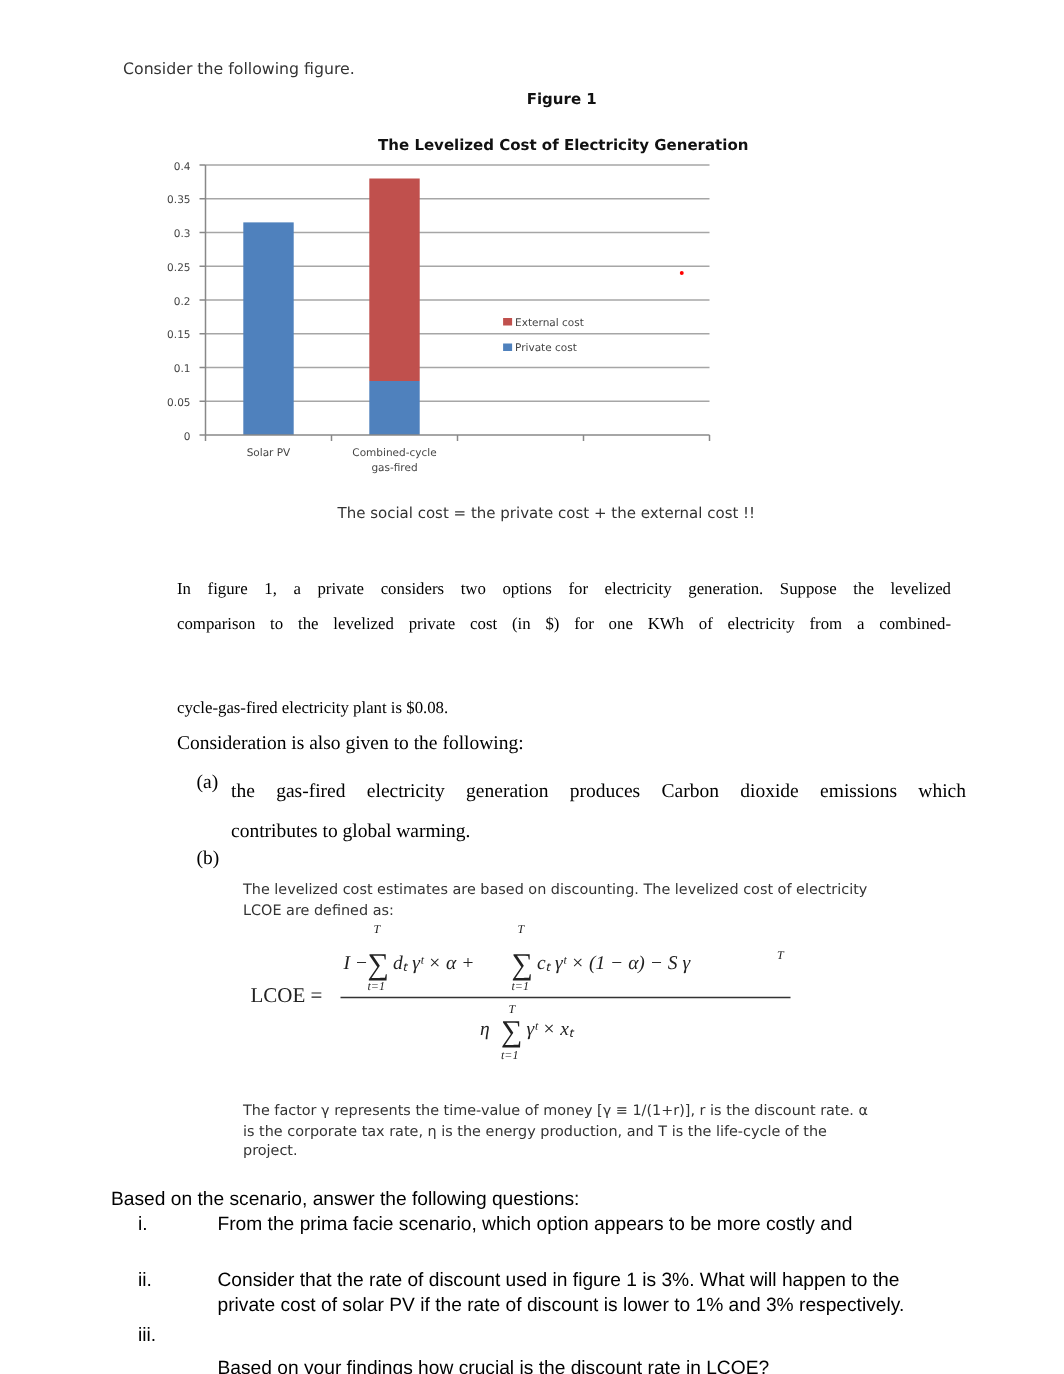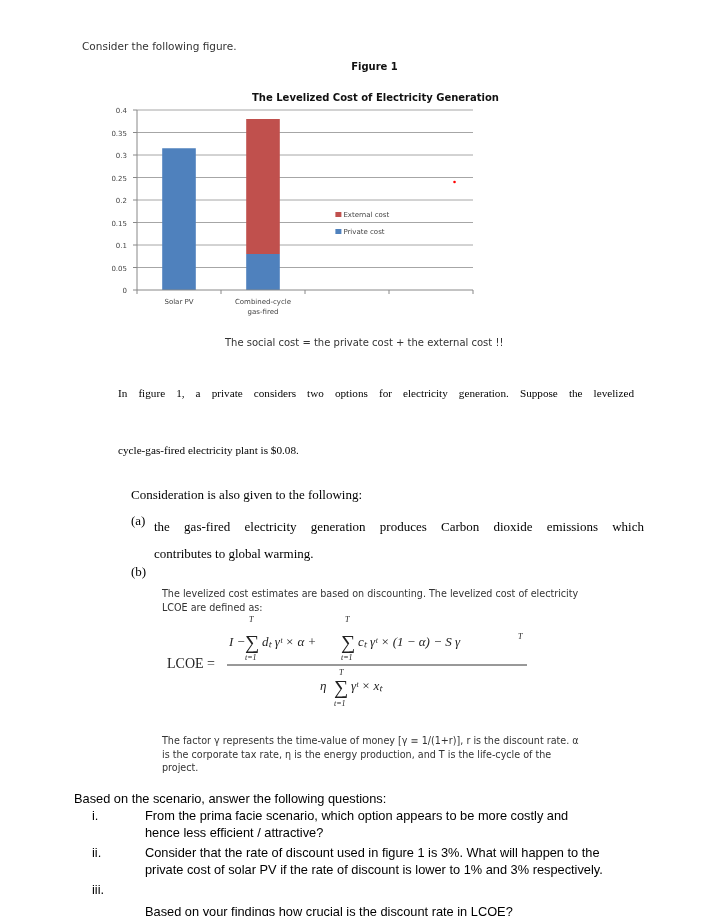--- a/index.html
+++ b/index.html
@@ -14,21 +14,21 @@
 
   #chart { left: 30px; top: 100px; }
   #chart text { font-family: "DejaVu Sans", sans-serif; fill: #444; }
 
   #social { left: 225px; top: 337px; font-size: 10px; color: #333; }
 
   #para { left: 118px; top: 382px; width: 516px; font-size: 11.2px; line-height: 22.5px; text-align: justify; font-family: "Liberation Serif", serif; font-weight: normal; }
   #para span.w { display:block; text-align: justify; text-align-last: justify; }
   #para span.last { display:block; text-align:left;margin-top:34px; }
 
-  #consider { left: 131px; top: 487px; font-size: 13px; font-family: Liberation Serif, serif; }
+  #consider { left: 118px; top: 487px; font-size: 13px; font-family: Liberation Serif, serif; }
   #item-a-label { left: 131px; top: 513px; font-size: 13px; }
   #item-a-text { left: 154px; top: 513px; width: 490px; font-size: 13px; line-height: 27px; }
   #item-a-text .l1 { display:block; text-align: justify; text-align-last: justify; }
   #item-b-label { left: 131px; top: 564px; font-size: 13px; }
 
   #lcoe-intro { left: 162px; top: 587px; width: 470px; font-size: 9.6px; line-height: 13.5px; color: #333; }
 
   #formula { left: 165px; top: 610px; }
   #formula text { font-family: "Liberation Serif", serif; fill: #222; }
 
@@ -101,20 +101,21 @@
     </g>
   <g id="annot">
       <circle cx="424.52" cy="82" r="1.3" fill="#ff0000"></circle>
     </g>
 </svg>
 
 <div class="abs sans" id="social">The social cost = the private cost + the external cost !!</div>
 
 <div class="abs" id="para">
   <span class="w">In figure 1, a private considers two options for electricity generation. Suppose the levelized</span>
+  <span class="w">comparison to the levelized private cost (in $) for one KWh of electricity from a combined-</span>
   <span class="last">cycle-gas-fired electricity plant is $0.08.</span>
 </div>
 
 <div class="abs serif" id="consider">Consideration is also given to the following:</div>
 <div class="abs serif" id="item-a-label">(a)</div>
 <div class="abs serif" id="item-a-text">
   <span class="l1">the gas-fired electricity generation produces Carbon dioxide emissions which</span>
   <span>contributes to global warming.</span>
 </div>
 <div class="abs serif" id="item-b-label">(b)</div>
@@ -151,21 +152,20 @@
   <div>is the corporate tax rate, η is the energy production, and T is the life-cycle of the</div>
   <div>project.</div>
 </div>
 
 <div class="abs" id="questions-title">Based on the scenario, answer the following questions:</div>
 
 <div>
   <span class="q-num" style="top:808px;">i.</span>
   <div class="q-text" style="top:808px;">
     <div>From the prima facie scenario, which option appears to be more costly and</div>
-    <div>hence less efficient / attractive?</div>
   </div>
 </div>
 <div>
   <span class="q-num" style="top:845px;">ii.</span>
   <div class="q-text" style="top:845px;">
     <div>Consider that the rate of discount used in figure 1 is 3%. What will happen to the</div>
     <div>private cost of solar PV if the rate of discount is lower to 1% and 3% respectively.</div>
   </div>
 </div>
 <div>

